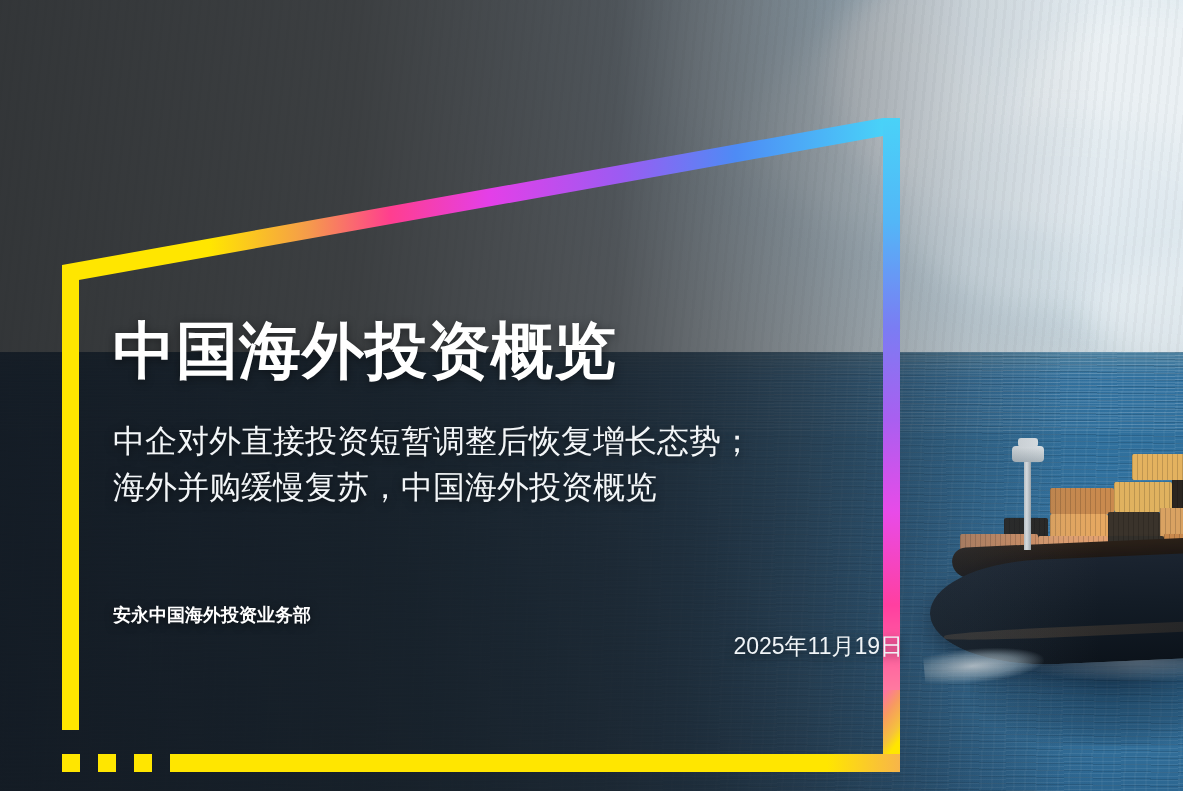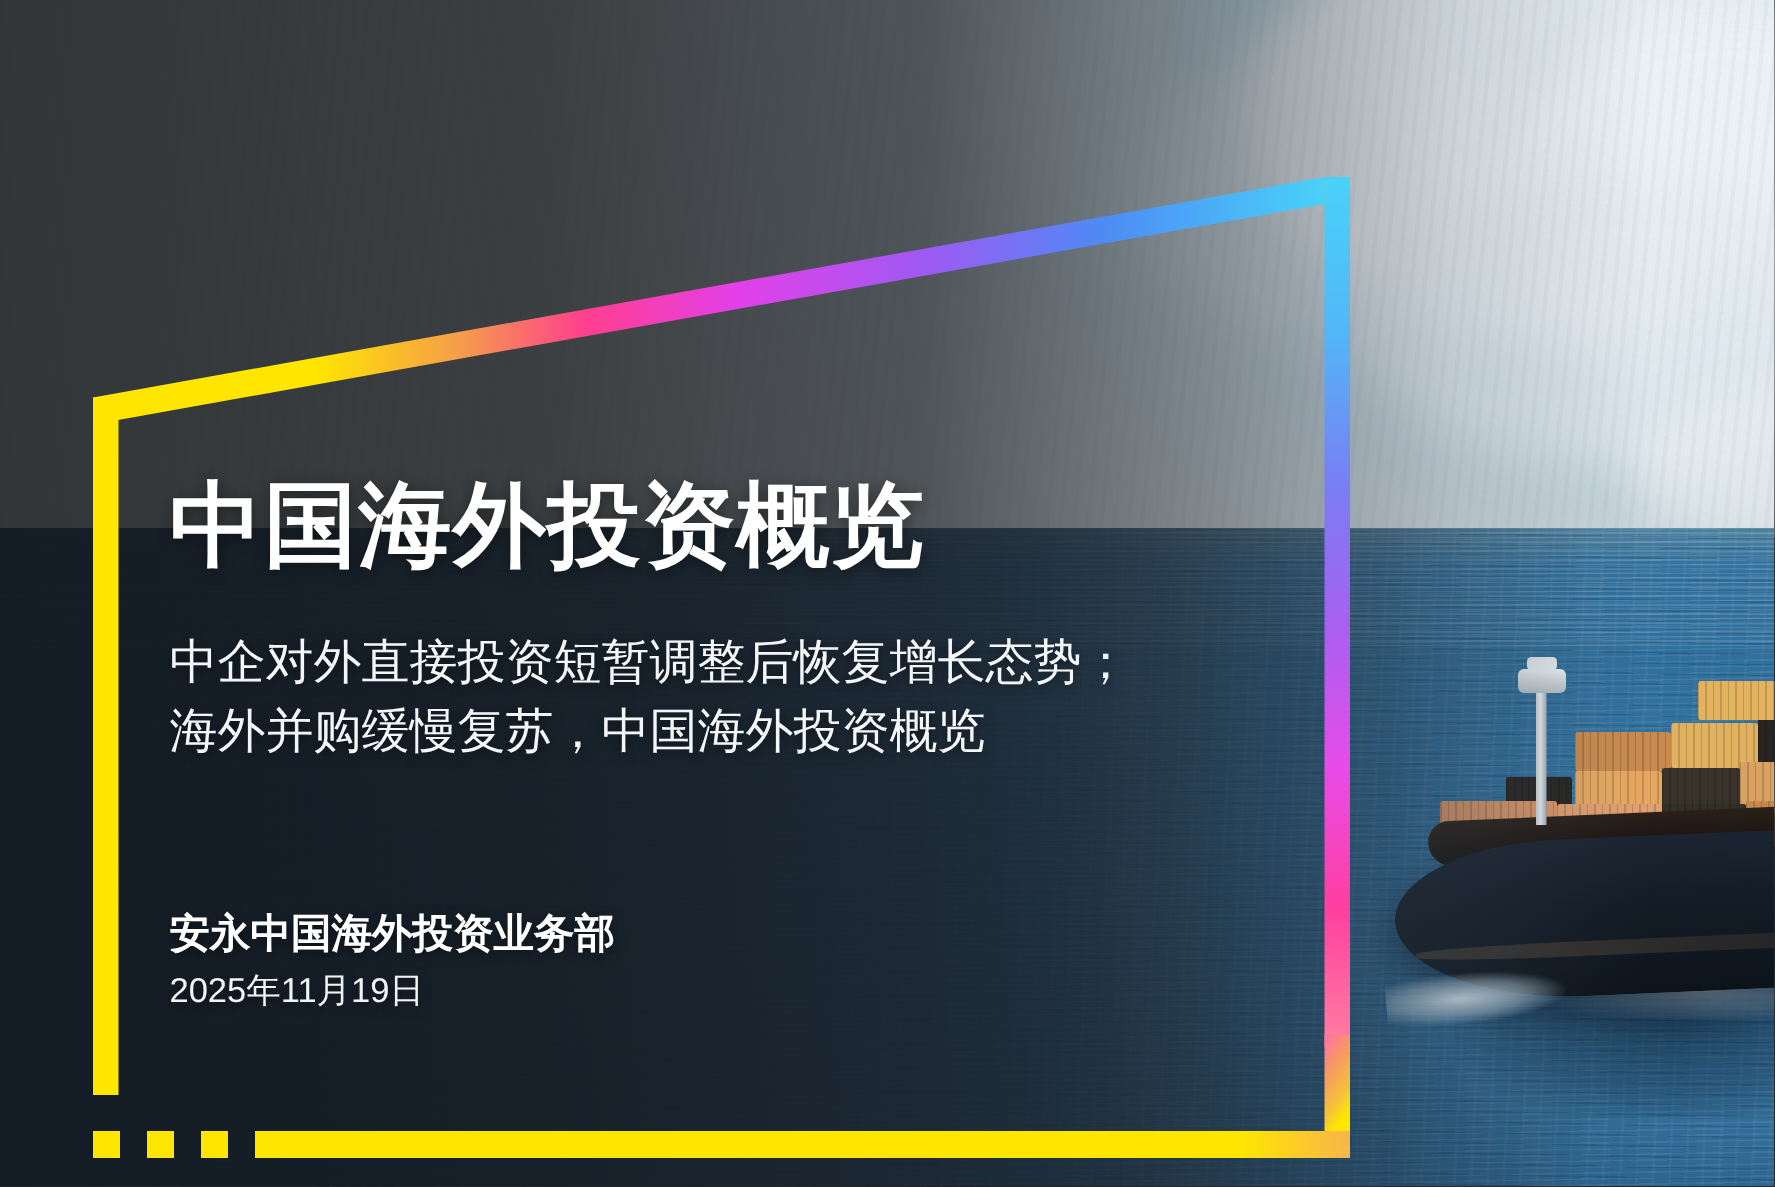--- a/index.html
+++ b/index.html
@@ -162,26 +162,27 @@
   }
   .lead{
     margin:34px 0 0 0;
     font-size:32px;font-weight:400;color:#f3f6f8;line-height:1.42;
     text-shadow:0 2px 8px rgba(0,0,0,.55);
   }
   .lead span{display:block;white-space:nowrap;}
 
   .meta{margin:92px 0 0 0;}
   .meta .org{
-    font-size:27px;font-weight:700;color:#ffffff;line-height:1.5;
+    font-size:18px;font-weight:700;color:#ffffff;line-height:1.5;
     text-shadow:0 2px 8px rgba(0,0,0,.55);
   }
   .meta .date{
     font-size:23px;font-weight:400;color:#f0f4f7;line-height:1.5;
     text-shadow:0 2px 8px rgba(0,0,0,.55);
+    text-align:right;
   }
 </style>
 </head>
 <body>
 
 <div class="slide">
 
   <div class="photo">
 
     <div class="sky"></div>

